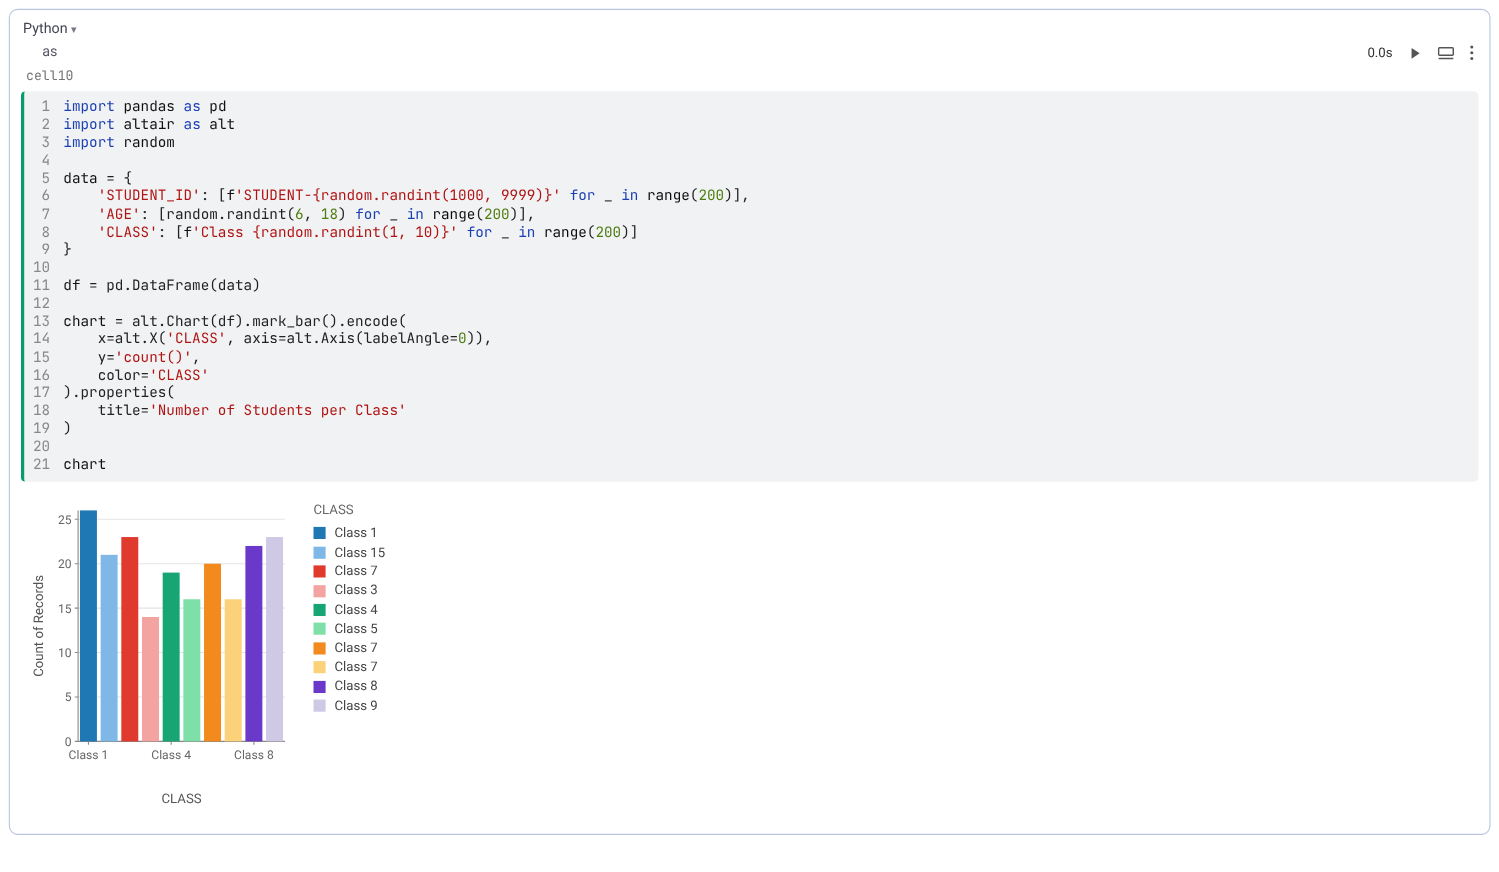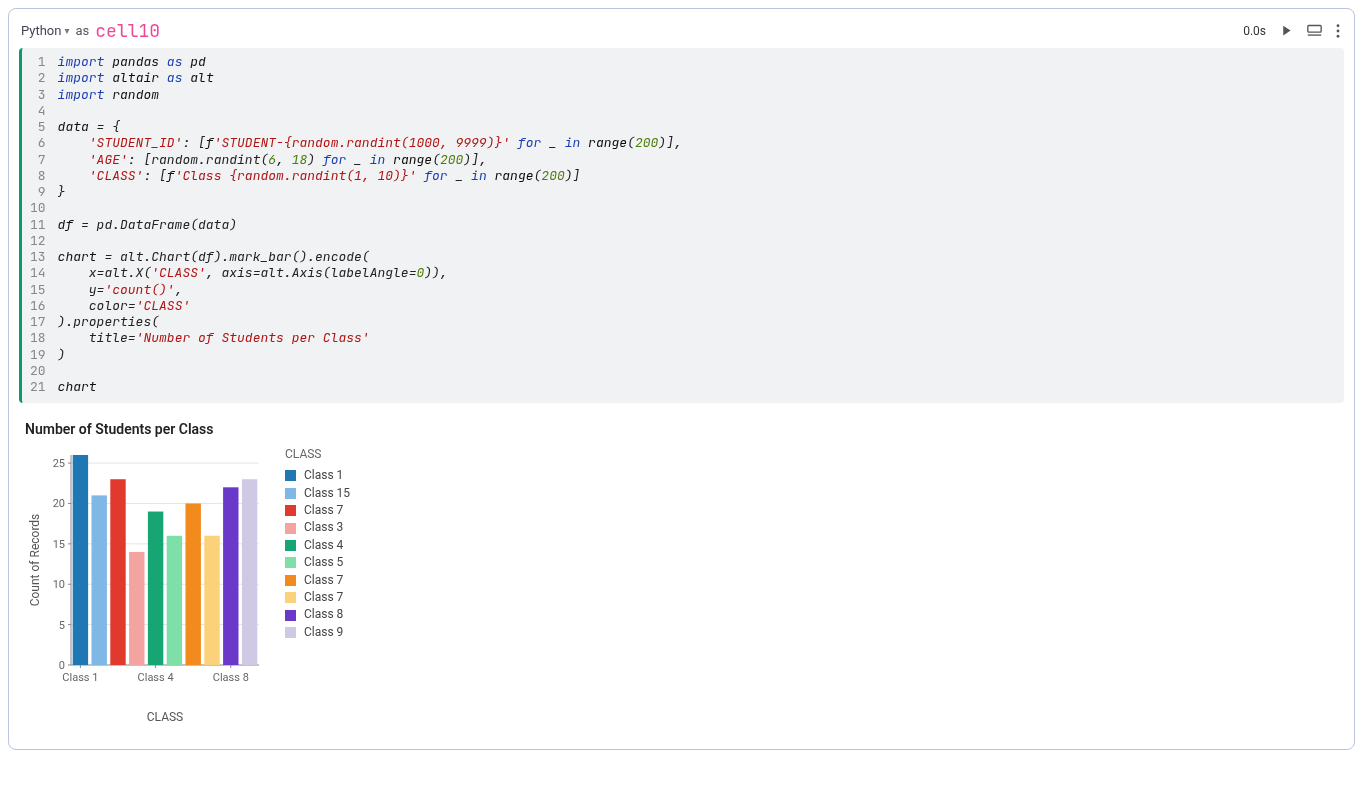--- a/index.html
+++ b/index.html
@@ -14,25 +14,25 @@
     padding: 10px 10px 18px 10px;
     background: #fff;
   }
   .cell-header {
     display: flex;
     align-items: center;
     justify-content: space-between;
     padding: 0 4px 6px 2px;
     font-size: 13px;
   }
-  .cell-header-left { display: flex; align-items: center; gap: 6px; }
+  .cell-header-left { display: flex; align-items: center; gap: 6px; flex-direction: column; }
   .lang-selector { color: #445; display: inline-flex; align-items: center; gap: 3px; cursor: pointer; }
   .chev-down { font-size: 10px; color: #778; }
   .as-text { color: #556; }
-  .cell-name { color: #ec4899; font-family: "JetBrains Mono", Consolas, monospace; font-size: 18px; }
+  .cell-name { color: #737373; font-family: "JetBrains Mono", Consolas, monospace; font-size: 12px; }
   .cell-header-right { display: flex; align-items: center; gap: 14px; color: #444; }
   .exec-time { font-size: 12px; color: #333; }
   .hdr-icon { cursor: pointer; color: #555; display: inline-flex; }
   .code-block {
     display: flex;
     background: #f1f2f3;
     border-radius: 4px;
     border-left: 3px solid #0a9b6b;
     font-family: "JetBrains Mono", Consolas, "Courier New", monospace;
     font-size: 13px;
@@ -44,21 +44,20 @@
     color: #888;
     padding: 0 12px 0 8px;
     user-select: none;
     white-space: pre;
   }
   .code {
     white-space: pre;
     color: #222;
     flex: 1;
     overflow-x: auto;
-    font-style: italic;
   }
   .kw { color: #1a3fb3; }
   .id { color: #111; }
   .fn { color: #0b0b0b; text-align: right; }
   .num { color: #4d7c0f; }
   .str { color: #b01515; }
 
   .output-area { padding: 18px 6px 4px 6px; }
   .chart-title { font-size: 14px; font-weight: 600; color: #222; margin-bottom: 10px; }
   .chart-wrap { display: flex; align-items: flex-start; gap: 20px; }
@@ -145,21 +144,20 @@
     y=<span class="str">'count()'</span>,
     color=<span class="str">'CLASS'</span>
 ).properties(
     title=<span class="str">'Number of Students per Class'</span>
 )
 
 <span class="id">chart</span></div>
   </div>
 
   <div class="output-area">
-    <div class="chart-title">Number of Students per Class</div>
     <div class="chart-wrap">
       <div class="chart-svg-wrap">
         <svg class="chart-svg" id="chart-svg" width="240" height="280">
             <text x="40" y="222" text-anchor="end" font-size="11" fill="#666">0</text>
             <line x1="43" y1="218" x2="46" y2="218" stroke="#888"></line>
             <line x1="46" y1="177.6153846153846" x2="234" y2="177.6153846153846" stroke="#e4e4e4" stroke-width="1"></line>
             <text x="40" y="181.6153846153846" text-anchor="end" font-size="11" fill="#666">5</text>
             <line x1="43" y1="177.6153846153846" x2="46" y2="177.6153846153846" stroke="#888"></line>
             <line x1="46" y1="137.23076923076923" x2="234" y2="137.23076923076923" stroke="#e4e4e4" stroke-width="1"></line>
             <text x="40" y="141.23076923076923" text-anchor="end" font-size="11" fill="#666">10</text>

